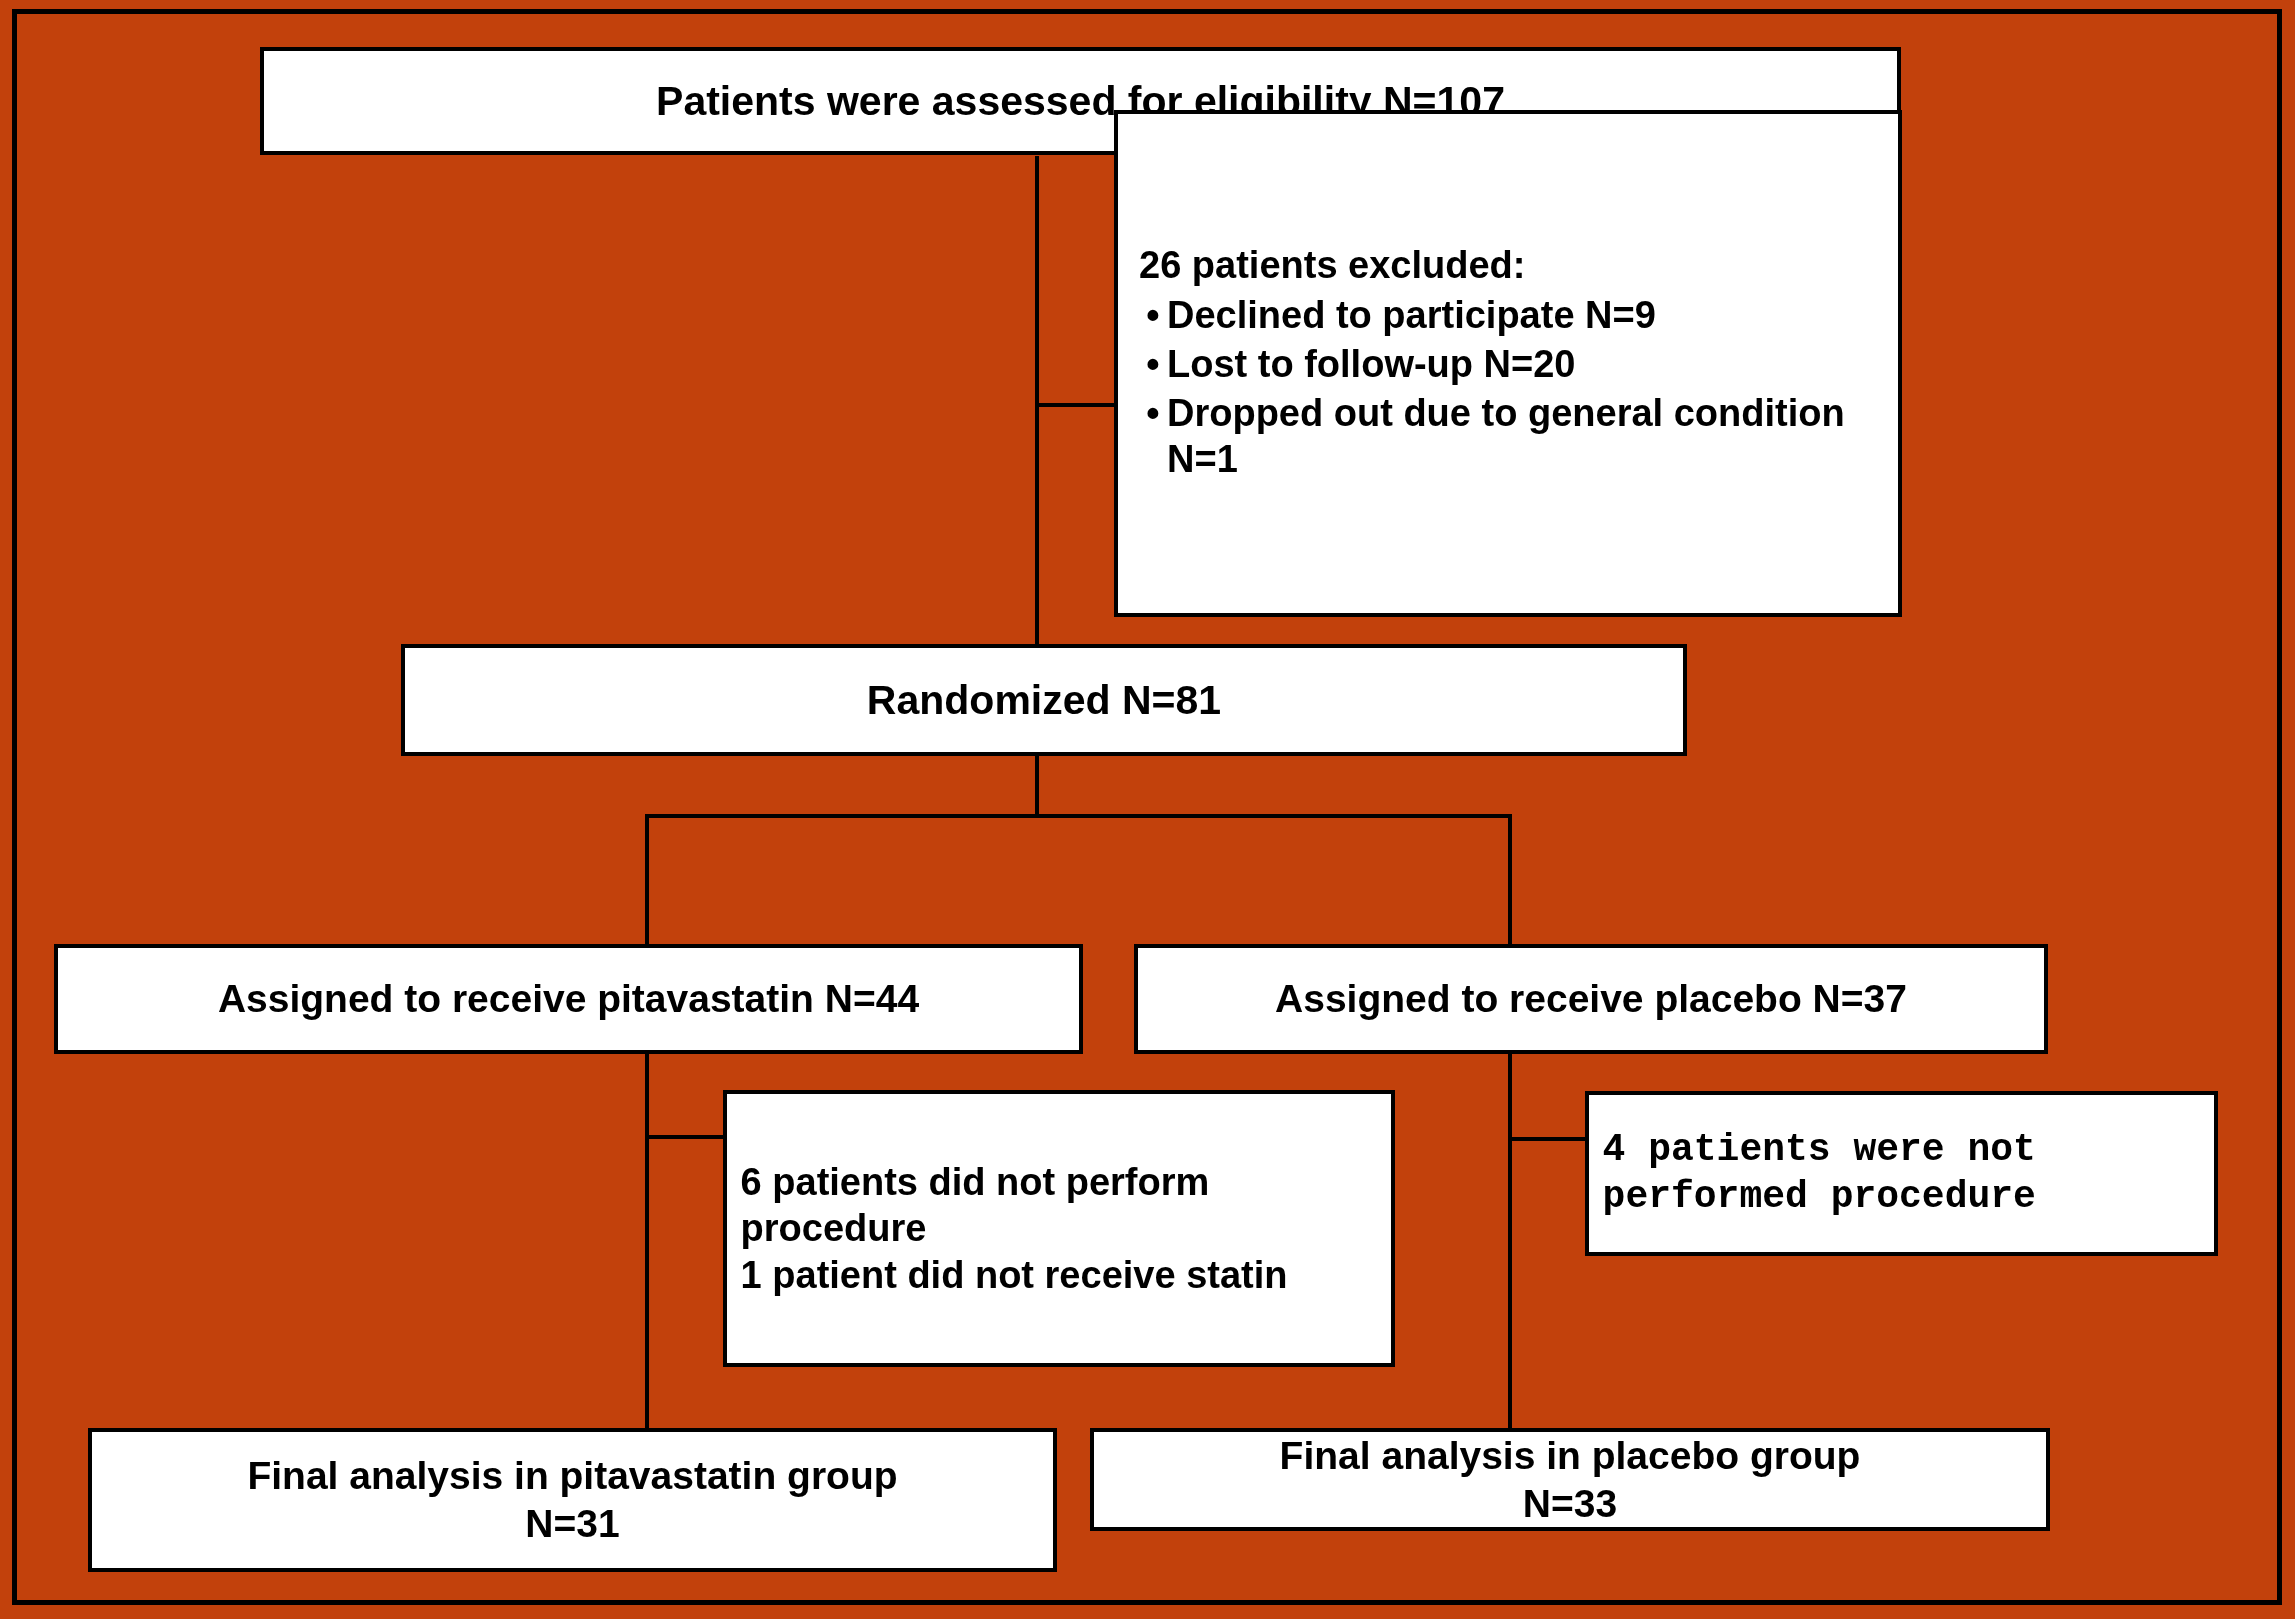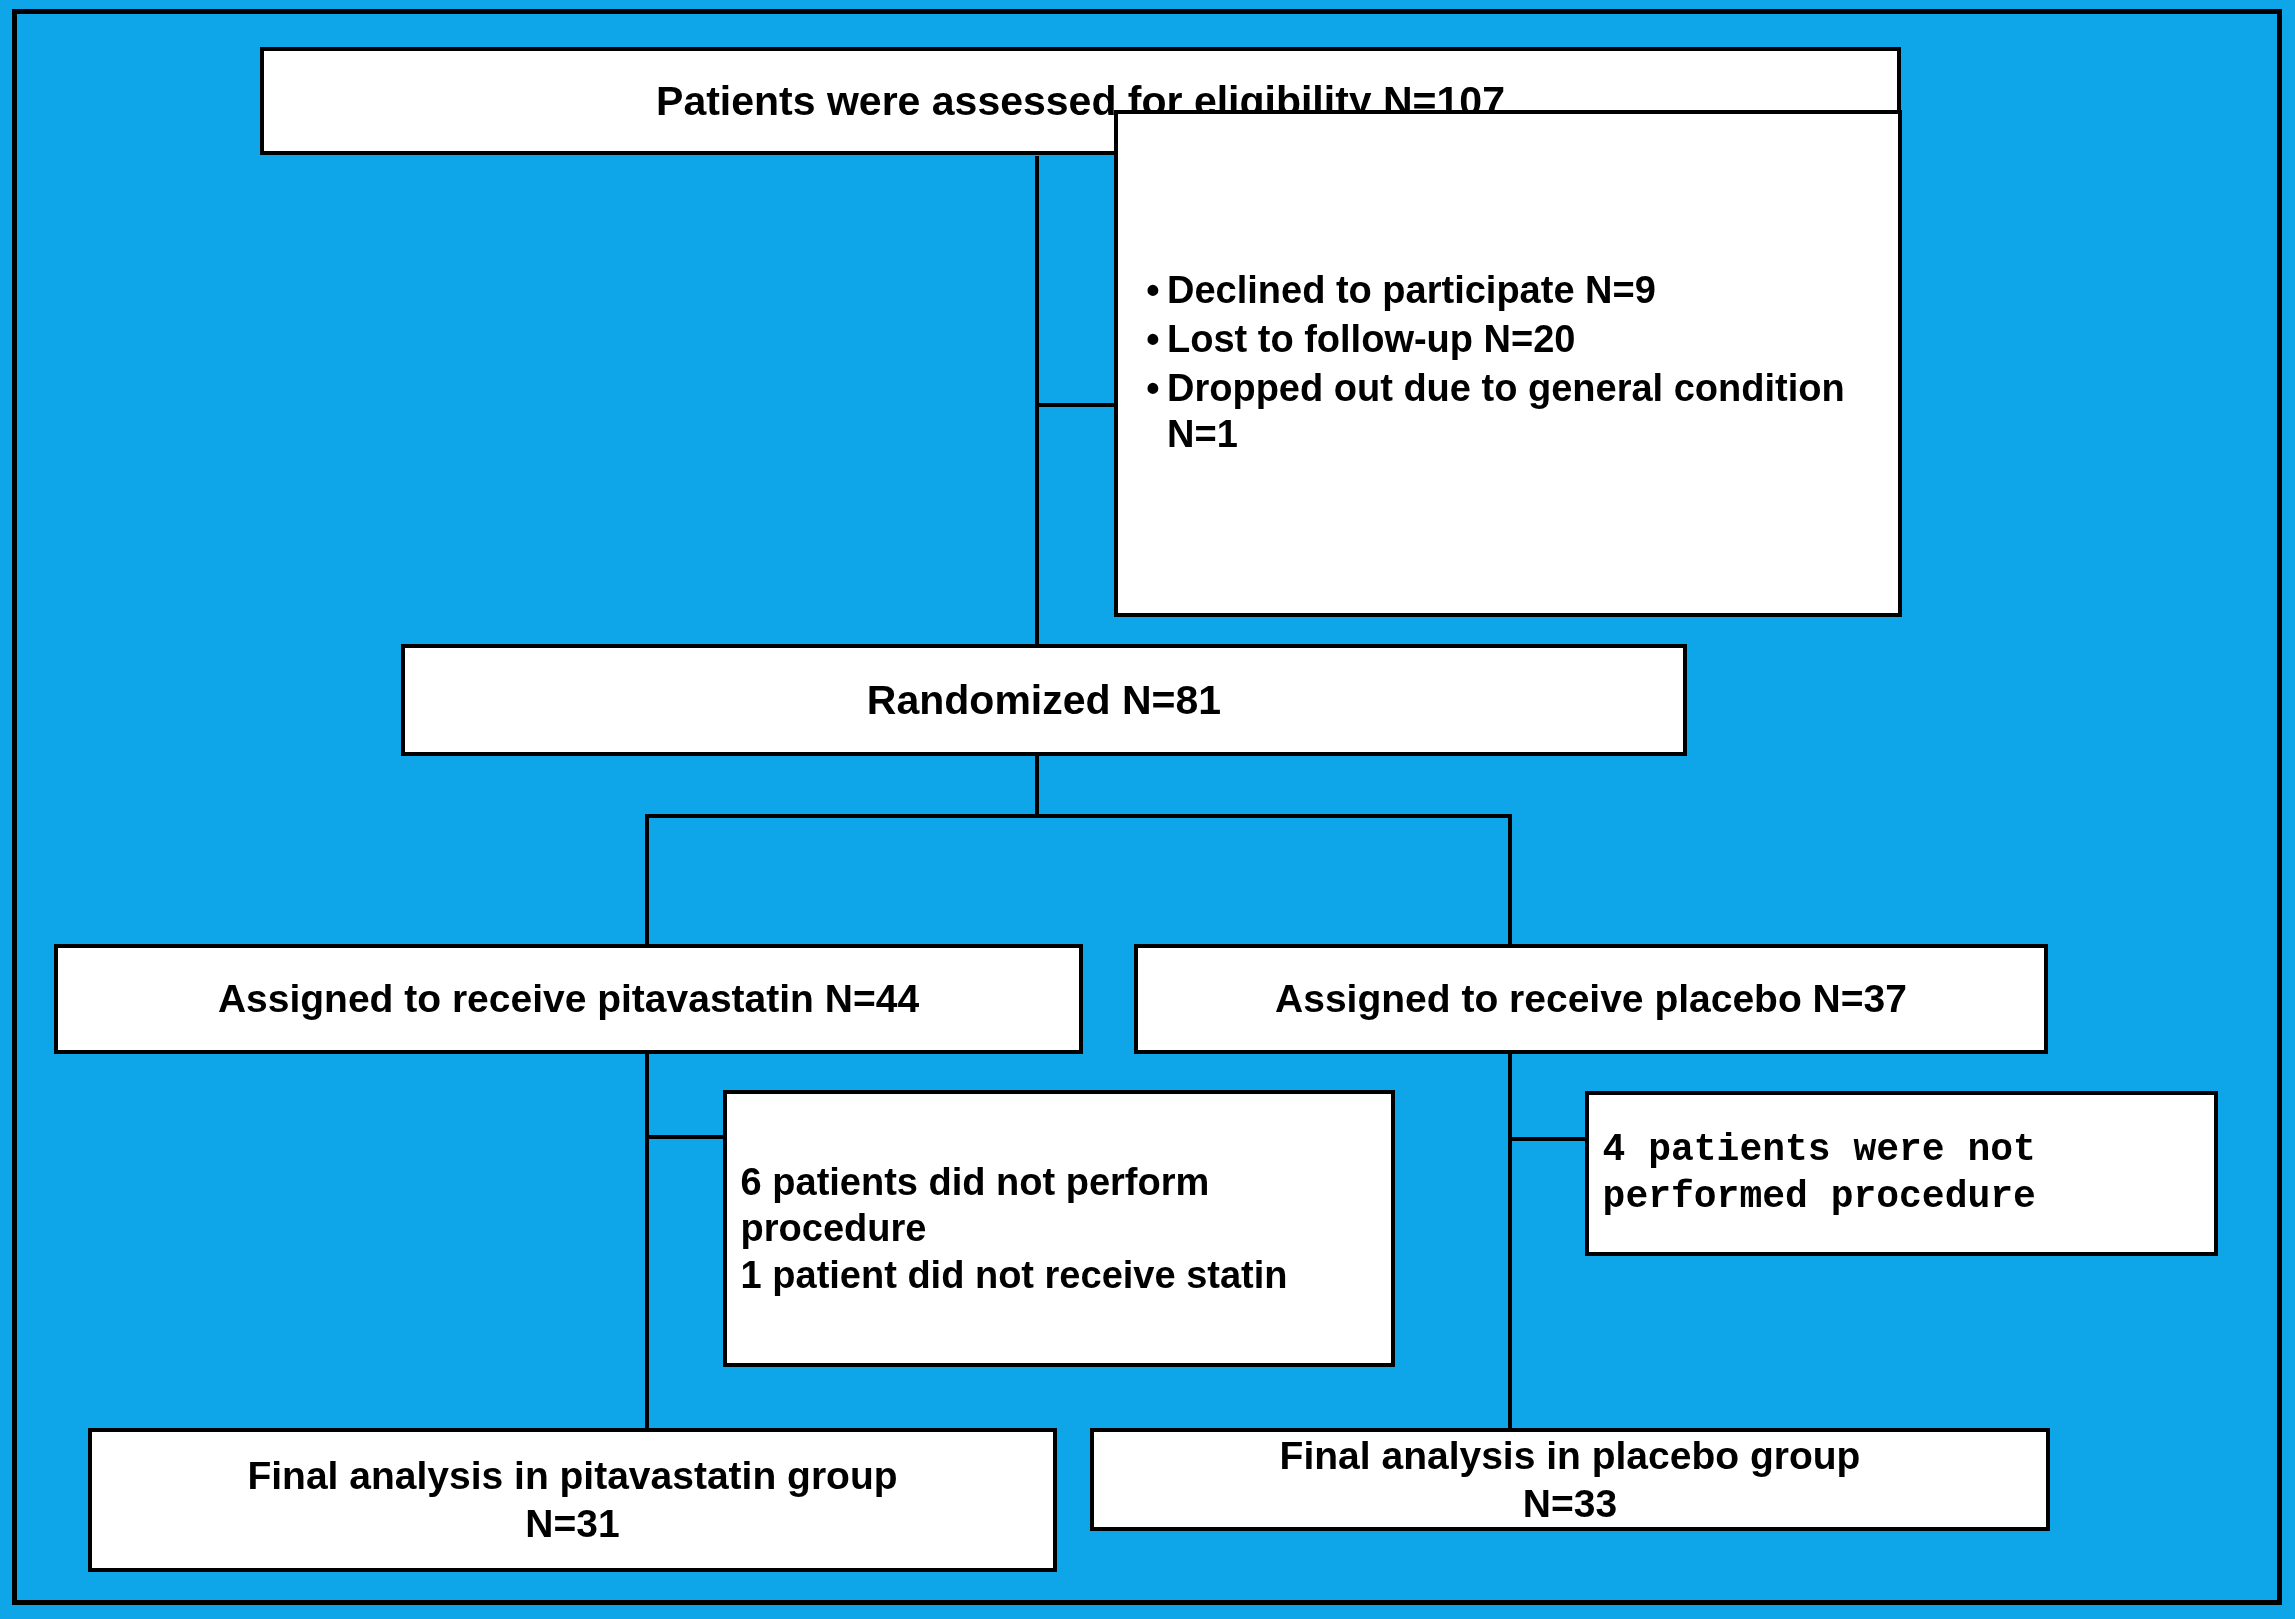--- a/index.html
+++ b/index.html
@@ -4,21 +4,21 @@
 <style>
   html, body {
     margin: 0;
     padding: 0;
     background: #ffffff;
   }
   #canvas {
     position: relative;
     width: 2295px;
     height: 1620px;
-    background: #0ea5e9;
+    background: #c2410c;
     font-family: "Liberation Sans", sans-serif;
     overflow: hidden;
   }
 
   
   .outer-frame {
     position: absolute;
     left: 11.7px;
     top: 9.2px;
     width: 2270px;
@@ -106,20 +106,21 @@
   <div class="box center" style="left:260px; top:47px; width:1641px; height:108px; font-size:41px;">
     <span class="box-text">Patients were assessed for eligibility N=107</span>
   </div>
 
   <div class="vline" style="left:1035px; top:156px; height:490px;"></div>
 
   <div class="hline" style="left:1035px; top:403px; width:81px;"></div>
 
   <div class="box left" style="left:1114px; top:110px; width:788px; height:507px; font-size:38px;">
     <div class="excl-body">
+      <div class="excl-head">26 patients excluded:</div>
       <ul class="excl-list">
         <li class="excl-item">
           <span class="excl-bullet">•</span>
           <span class="excl-label">Declined to participate N=9</span>
         </li>
         <li class="excl-item">
           <span class="excl-bullet">•</span>
           <span class="excl-label">Lost to follow-up N=20</span>
         </li>
         <li class="excl-item">

